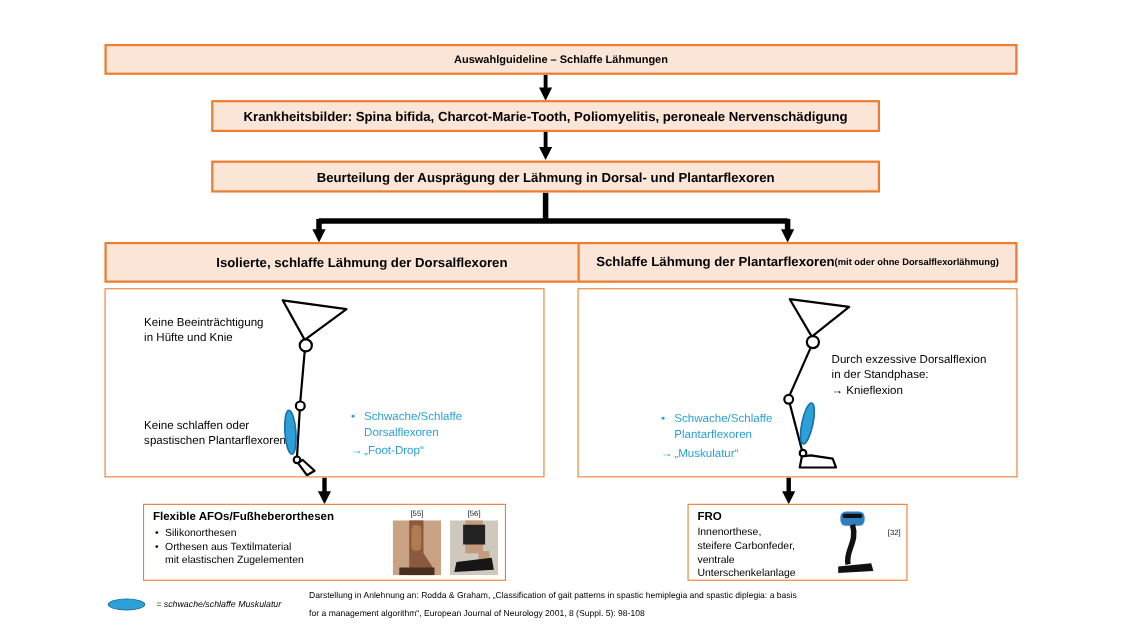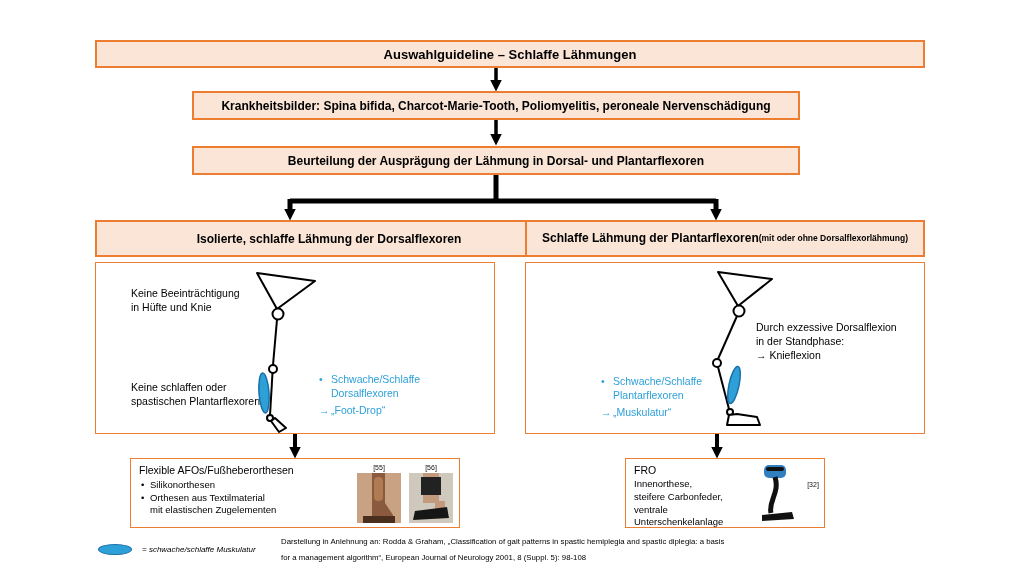--- a/index.html
+++ b/index.html
@@ -17,21 +17,21 @@
   .bluetext{position:absolute;color:var(--accent-blue,#2da0d8);font-size:10.5px;line-height:1.3}
   .row{display:flex;align-items:flex-start}
   .mk{flex:0 0 12px}
   .tx{flex:1 1 auto;white-space:pre-line}
   .gaprow{margin-top:4px}
   .figure{position:absolute}
   .bone{stroke:#000;stroke-width:2;fill:none}
   .joint{fill:#fff;stroke:#000;stroke-width:2}
   .seg{fill:#fff;stroke:#000;stroke-width:2;stroke-linejoin:round}
   .muscle{fill:var(--accent-blue,#2da0d8);stroke:var(--muscle-border,#1b6fa8);stroke-width:1.5}
-  .outcome-title{position:absolute;font-weight:400;font-size:10.5px}
+  .outcome-title{position:absolute;font-weight:700;font-size:10.5px}
   .bullets{position:absolute;font-size:9.5px;line-height:1.32}
   .details{position:absolute;font-size:9.5px;line-height:1.35;white-space:pre-line}
   .photo{position:absolute;display:block}
   .ref{position:absolute;z-index:3;font-size:7px;color:#111;text-align:center}
   .legend-ellipse{position:absolute;z-index:2;background:var(--accent-blue,#2da0d8);
                   border:1.5px solid var(--muscle-border,#1b6fa8);border-radius:50%}
   .legend-label{position:absolute;font-style:italic;font-size:8px}
   .citation{position:absolute;font-size:7.8px;line-height:16px;white-space:pre-line}
 </style>
 </head>
@@ -48,21 +48,21 @@
     <path class="conn" d="M496,68 V81" stroke-width="3.5" marker-end="url(#ah)"></path>
     <path class="conn" d="M496,120 V135" stroke-width="3.5" marker-end="url(#ah)"></path>
     <path class="conn" d="M496,175 V201" stroke-width="5"></path>
     <path class="conn" d="M290,201 H716" stroke-width="5"></path>
     <path class="conn" d="M290,199 V210" stroke-width="5" marker-end="url(#ah)"></path>
     <path class="conn" d="M716,199 V210" stroke-width="5" marker-end="url(#ah)"></path>
     <path class="conn" d="M295,434 V448" stroke-width="4" marker-end="url(#ah)"></path>
     <path class="conn" d="M717,434 V448" stroke-width="4" marker-end="url(#ah)"></path>
   </svg>
 
-  <div class="flowbox" style="left:95px;top:40px;width:830px;height:28px;font-size:13px">
+  <div class="flowbox" style="left:95px;top:40px;width:830px;height:28px;font-size:10px">
     <span>Auswahlguideline – Schlaffe Lähmungen</span>
   </div>
 
   <div class="flowbox" style="left:192px;top:91px;width:608px;height:29px;font-size:12px">
     <span>Krankheitsbilder: Spina bifida, Charcot-Marie-Tooth, Poliomyelitis, peroneale Nervenschädigung</span>
   </div>
 
   <div class="flowbox" style="left:192px;top:146px;width:608px;height:29px;font-size:12px">
     <span>Beurteilung der Ausprägung der Lähmung in Dorsal- und Plantarflexoren</span>
   </div>

